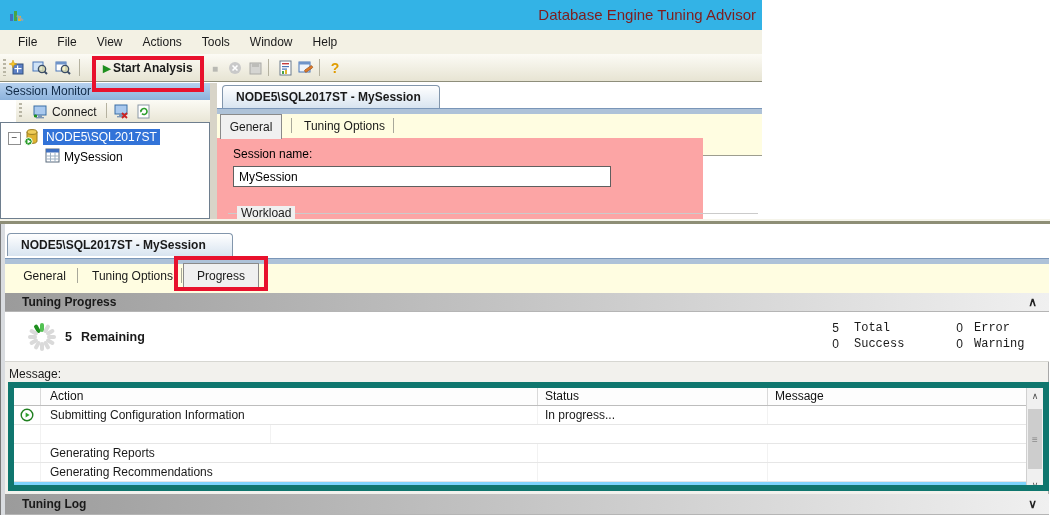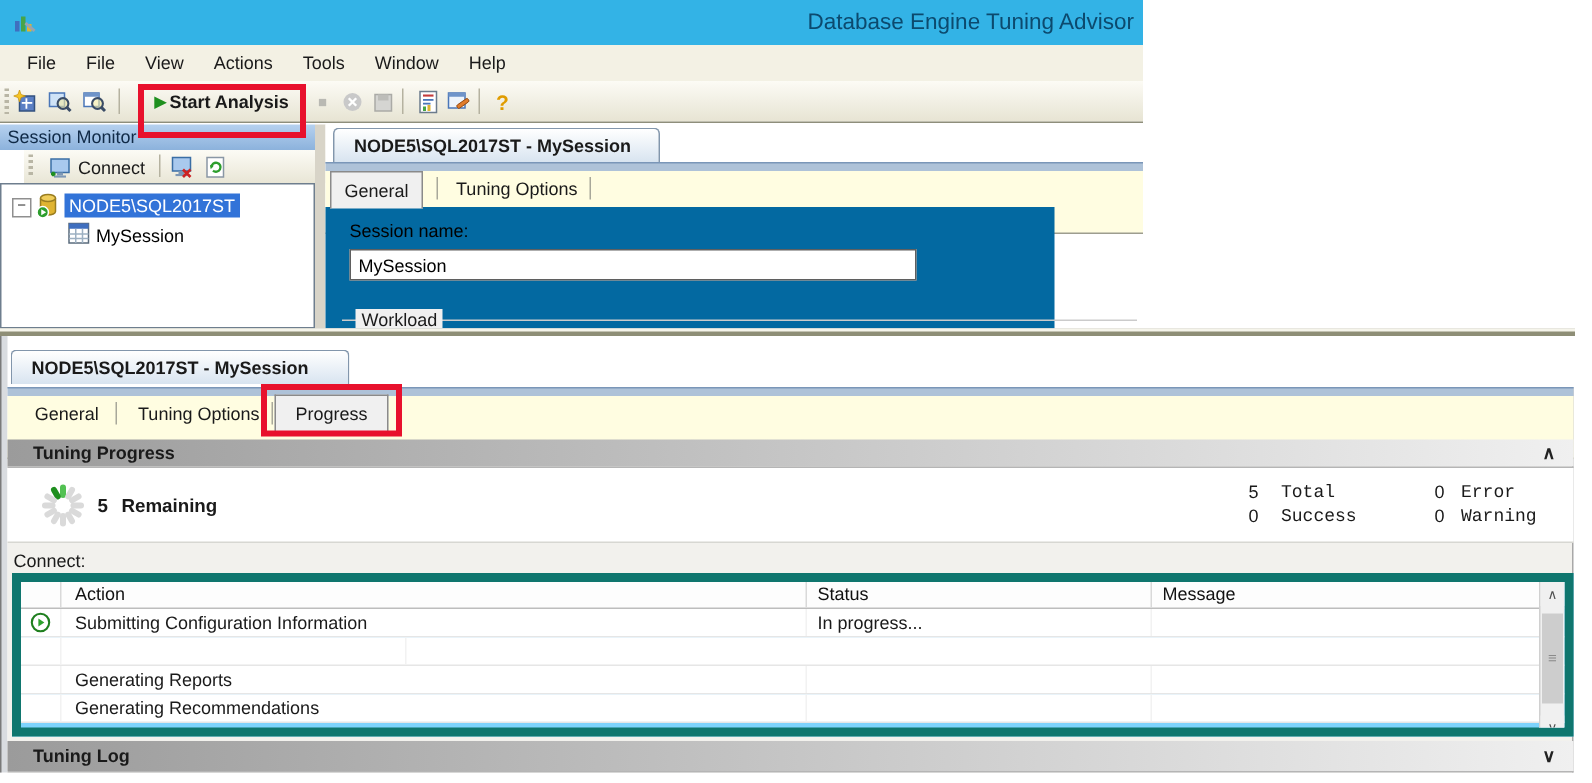--- a/index.html
+++ b/index.html
@@ -2,21 +2,21 @@
 <html><head>
 <meta charset="utf-8">
 <style>
   html,body{margin:0;padding:0;background:#fff;}
   #screen{position:relative;width:1061px;height:522px;background:#ffffff;overflow:hidden;
           font-family:"Liberation Sans", sans-serif;font-size:12px;color:#1a1a1a;}
   .abs{position:absolute;}
 
   
   #top-frag{left:0;top:0;width:762px;height:219px;background:#fff;overflow:hidden;}
-  .titlebar{left:0;top:0;width:762px;height:30px;background:#33b3e6;color:#0c4a6e;}
+  .titlebar{left:0;top:0;width:762px;height:30px;background:#33b3e6;color:#7f1d1d;}
   .titlebar .ttl{position:absolute;right:6px;top:0;line-height:30px;font-size:15px;}
   .appicon{left:8px;top:7px;width:16px;height:16px;}
   .menubar{left:0;top:30px;width:762px;height:24px;background:#f3f1e4;display:flex;align-items:stretch;padding-left:8px;box-sizing:border-box;}
   .menubar .mi{line-height:24px;padding:0 10px;cursor:default;}
   .toolbar{left:0;top:54px;width:762px;height:28px;background:linear-gradient(180deg,#fcfbf5,#e7e4d3);border-bottom:1px solid #8e8e7b;box-sizing:border-box;}
   .grip{position:absolute;left:3px;top:5px;width:3px;height:17px;
         background:repeating-linear-gradient(180deg,#b9b6a5 0 2px,rgba(0,0,0,0) 2px 4px);}
   .tbsep{position:absolute;top:5px;width:1px;height:17px;background:#b5b2a0;}
   .tbtn{position:absolute;top:5px;width:18px;height:18px;display:flex;align-items:center;justify-content:center;}
   .playglyph{color:#1e8f1e;font-size:11px;line-height:18px;}
@@ -43,21 +43,21 @@
   .rightpane{left:217px;top:83px;width:545px;height:136px;background:#fff;}
   .doctab{position:absolute;height:23px;background:linear-gradient(180deg,#ffffff,#d8e4f0);
           border:1px solid #8296ac;border-bottom:none;border-radius:4px 4px 0 0;
           font-weight:bold;line-height:23px;padding-left:13px;box-sizing:border-box;}
   .blueband{position:absolute;height:6px;background:#aec2d8;border-top:1px solid #7a96b8;box-sizing:border-box;}
   .tabstrip{position:absolute;height:42px;background:#fffde1;border-bottom:1px solid #9d9d8f;box-sizing:border-box;}
   .striptab{position:absolute;line-height:24px;}
   .stripsep{position:absolute;top:4px;width:1px;height:15px;background:#a8a89a;}
   .activetab{position:absolute;background:#f0f0f0;border:1px solid #8a8a8a;border-bottom:none;
              text-align:center;z-index:5;box-sizing:border-box;}
-  .tpcontent{position:absolute;left:0;top:55px;width:486px;height:81px;background:#0369a1;}
+  .tpcontent{position:absolute;left:0;top:55px;width:442px;height:81px;background:#fca5a5;padding-left:44px;}
   .fld-label{position:absolute;color:#000;}
   .txtinput{position:absolute;border:1px solid #5f5f5f;background:#fff;font-family:"Liberation Sans",sans-serif;
             font-size:12px;padding:0 0 0 5px;box-sizing:border-box;}
   .gbline{position:absolute;border-top:1px solid #cbcbcb;}
   .gblabel{position:absolute;background:#f0f0f0;padding:0 4px;}
 
   
   #bottom-frag{left:0;top:219px;width:1061px;height:303px;background:#fff;overflow:hidden;}
   .remnant{left:0;top:0;width:1050px;height:5px;background:#8e8e76;border-top:2px solid #f5f4ea;box-sizing:border-box;}
   .leftframe{left:0;top:5px;width:5px;height:291px;background:#d9dce0;border-left:1px solid #7a7a7a;box-sizing:border-box;}
@@ -300,21 +300,21 @@
       <span class="statval" style="left:820px;top:9px;">5</span>
       <span class="statlbl" style="left:849px;top:9px;">Total</span>
       <span class="statval" style="left:820px;top:25px;">0</span>
       <span class="statlbl" style="left:849px;top:25px;">Success</span>
       <span class="statval" style="left:944px;top:9px;">0</span>
       <span class="statlbl" style="left:969px;top:9px;">Error</span>
       <span class="statval" style="left:944px;top:25px;">0</span>
       <span class="statlbl" style="left:969px;top:25px;">Warning</span>
     </div>
 
-    <span class="abs" style="left:9px;top:148px;">Connect:</span>
+    <span class="abs" style="left:9px;top:148px;">Message:</span>
 
     <div class="dtable abs" style="left:8px;top:163px;width:1041px;height:109px;">
       <div class="thead">
         <div class="c icon"></div>
         <div class="c action">Action</div>
         <div class="c status">Status</div>
         <div class="c msg" style="width:251px;flex:none;">Message</div>
       </div>
       <div class="trow">
         <div class="c icon">

